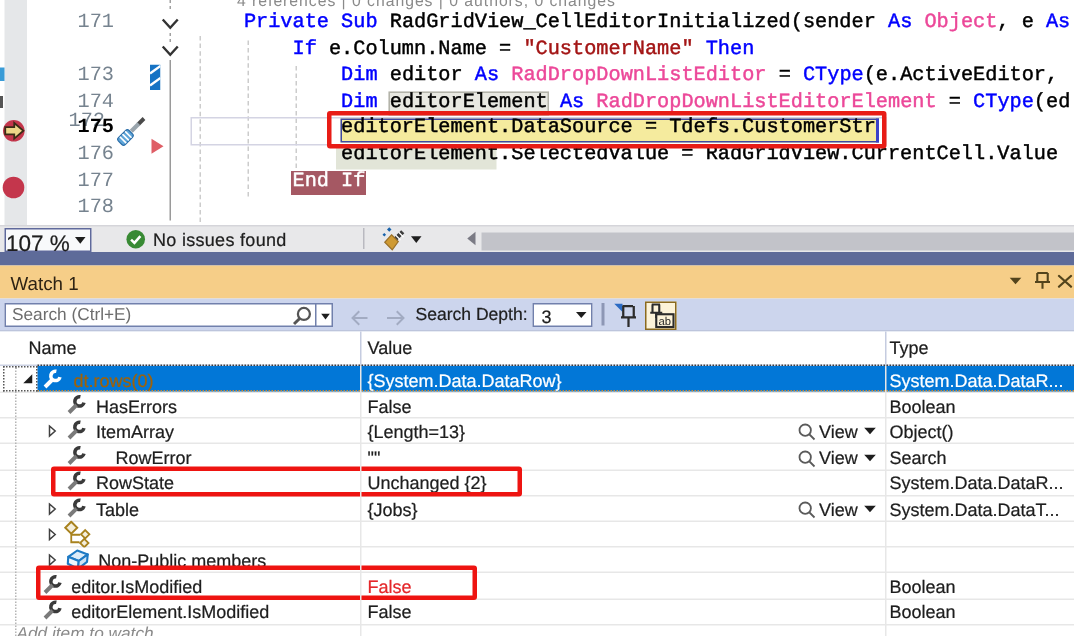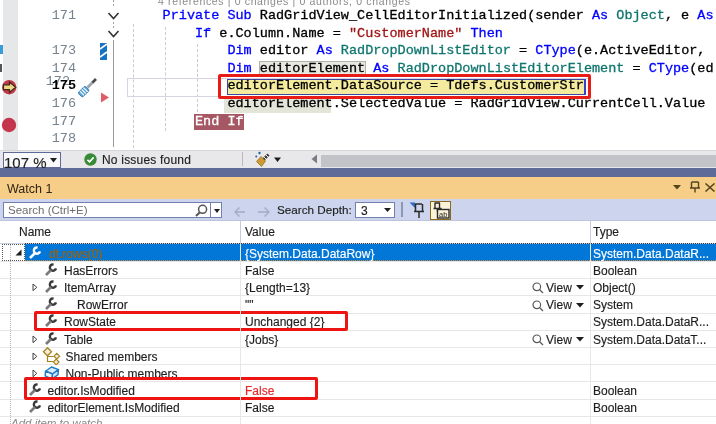--- a/index.html
+++ b/index.html
@@ -2,21 +2,21 @@
 <html><head>
 <meta charset="utf-8">
 <style>
   html,body{margin:0;padding:0;}
   #root{position:relative;width:716px;height:424px;overflow:hidden;background:#fff;
         font-family:"Liberation Sans",sans-serif;}
   .abs{position:absolute;}
   .code{font-family:"Liberation Mono",monospace;font-size:13.5px;line-height:17.6px;-webkit-text-stroke:0.3px;
         white-space:pre;color:#000;}
   .kw{color:#0000ff;}
-  .ty{color:#0f766e;}
+  .ty{color:#ec4899;}
   .st{color:#a31515;}
   .ln{font-family:"Liberation Mono",monospace;font-size:13.5px;line-height:17.6px;
       color:#76838f;text-align:right;width:34px;}
   .gtext{font-size:12px;color:#1e1e1e;-webkit-text-stroke:0.15px;}
 </style>
 </head>
 <body>
 <div id="root">
 
   <div class="abs" style="left:3px;top:0;width:15px;height:150px;background:#e5e7e9;"></div>
@@ -260,21 +260,21 @@
   <div class="abs gtext" style="left:64px;top:298.1px;padding-left:13px;">RowError</div>
   <div class="abs gtext" style="left:245px;top:298.1px;">""</div>
   <svg class="abs" style="left:532px;top:299.6px;" width="12" height="12" viewBox="0 0 12 12">
     <circle cx="4.8" cy="4.8" r="3.8" fill="none" stroke="#5a5a5a" stroke-width="1.2"></circle>
     <line x1="7.5" y1="7.5" x2="11" y2="11" stroke="#5a5a5a" stroke-width="1.2"></line>
   </svg>
   <div class="abs gtext" style="left:546px;top:298.1px;">View</div>
   <svg class="abs" style="left:576px;top:302.6px;" width="9" height="6" viewBox="0 0 9 6">
       <path d="M0 0 L8 0 L4 4.5 Z" fill="#1e1e1e"></path>
     </svg>
-  <div class="abs gtext" style="left:593px;top:298.1px;">System</div>
+  <div class="abs gtext" style="left:593px;top:298.1px;">Search</div>
 
   <svg class="abs" style="left:43.5px;top:314.3px;" width="14" height="14" viewBox="0 0 14 14">
     <circle cx="9" cy="4.6" r="3.1" fill="none" stroke="#3a3a3a" stroke-width="2.4" stroke-dasharray="14 6" transform="rotate(15 9 4.6)"></circle>
     <line x1="7" y1="7" x2="2" y2="12" stroke="#7a7a7a" stroke-width="2.6"></line>
   </svg>
   <div class="abs gtext" style="left:64px;top:315.3px;">RowState</div>
   <div class="abs gtext" style="left:245px;top:315.3px;">Unchanged {2}</div>
   <div class="abs gtext" style="left:593px;top:315.3px;">System.Data.DataR...</div>
 
   <svg class="abs" style="left:31.5px;top:334.8px;" width="6" height="9" viewBox="0 0 6 9">
@@ -298,21 +298,20 @@
 
   <svg class="abs" style="left:31.5px;top:352px;" width="6" height="9" viewBox="0 0 6 9">
       <path d="M1 1 L4.8 4.35 L1 7.7 Z" fill="none" stroke="#404040" stroke-width="1"></path>
     </svg>
   <svg class="abs" style="left:42px;top:346.5px;" width="19" height="18" viewBox="0 0 19 18">
     <path d="M5.5 0.8 L9.5 4.8 L5.5 8.8 L1.5 4.8 Z" fill="#f4eedb" stroke="#a8821e" stroke-width="1.3"></path>
     <path d="M5.5 8.8 L5.5 14.5 L11 14.5 M5.5 9.5 L11.5 9.5" fill="none" stroke="#a8821e" stroke-width="1.2"></path>
     <path d="M14.8 6.4 L17.6 9.2 L14.8 12 L12 9.2 Z" fill="#f4eedb" stroke="#a8821e" stroke-width="1.2"></path>
     <path d="M14.2 12.2 L17 15 L14.2 17.8 L11.4 15 Z" fill="#f4eedb" stroke="#a8821e" stroke-width="1.2"></path>
   </svg>
-  <div class="abs gtext" style="left:65.5px;top:349.7px;">Shared members</div>
 
   <svg class="abs" style="left:31.5px;top:369.2px;" width="6" height="9" viewBox="0 0 6 9">
       <path d="M1 1 L4.8 4.35 L1 7.7 Z" fill="none" stroke="#404040" stroke-width="1"></path>
     </svg>
   <svg class="abs" style="left:44px;top:364.8px;" width="16" height="16" viewBox="0 0 16 16">
     <path d="M1.5 6.2 L7.5 2 L14.5 4.6 L8.5 9 Z" fill="#dcecf9" stroke="#1e7ac4" stroke-width="1.4" stroke-linejoin="round"></path>
     <path d="M1.5 6.2 L8.5 9 L8 14.2 L1.2 10.8 Z" fill="#eef6fc" stroke="#1e7ac4" stroke-width="1.4" stroke-linejoin="round"></path>
     <path d="M8.5 9 L14.5 4.6 L14 9.6 L8 14.2 Z" fill="#cfe4f6" stroke="#1e7ac4" stroke-width="1.4" stroke-linejoin="round"></path>
   </svg>
   <div class="abs gtext" style="left:65.5px;top:366.9px;">Non-Public members</div>

